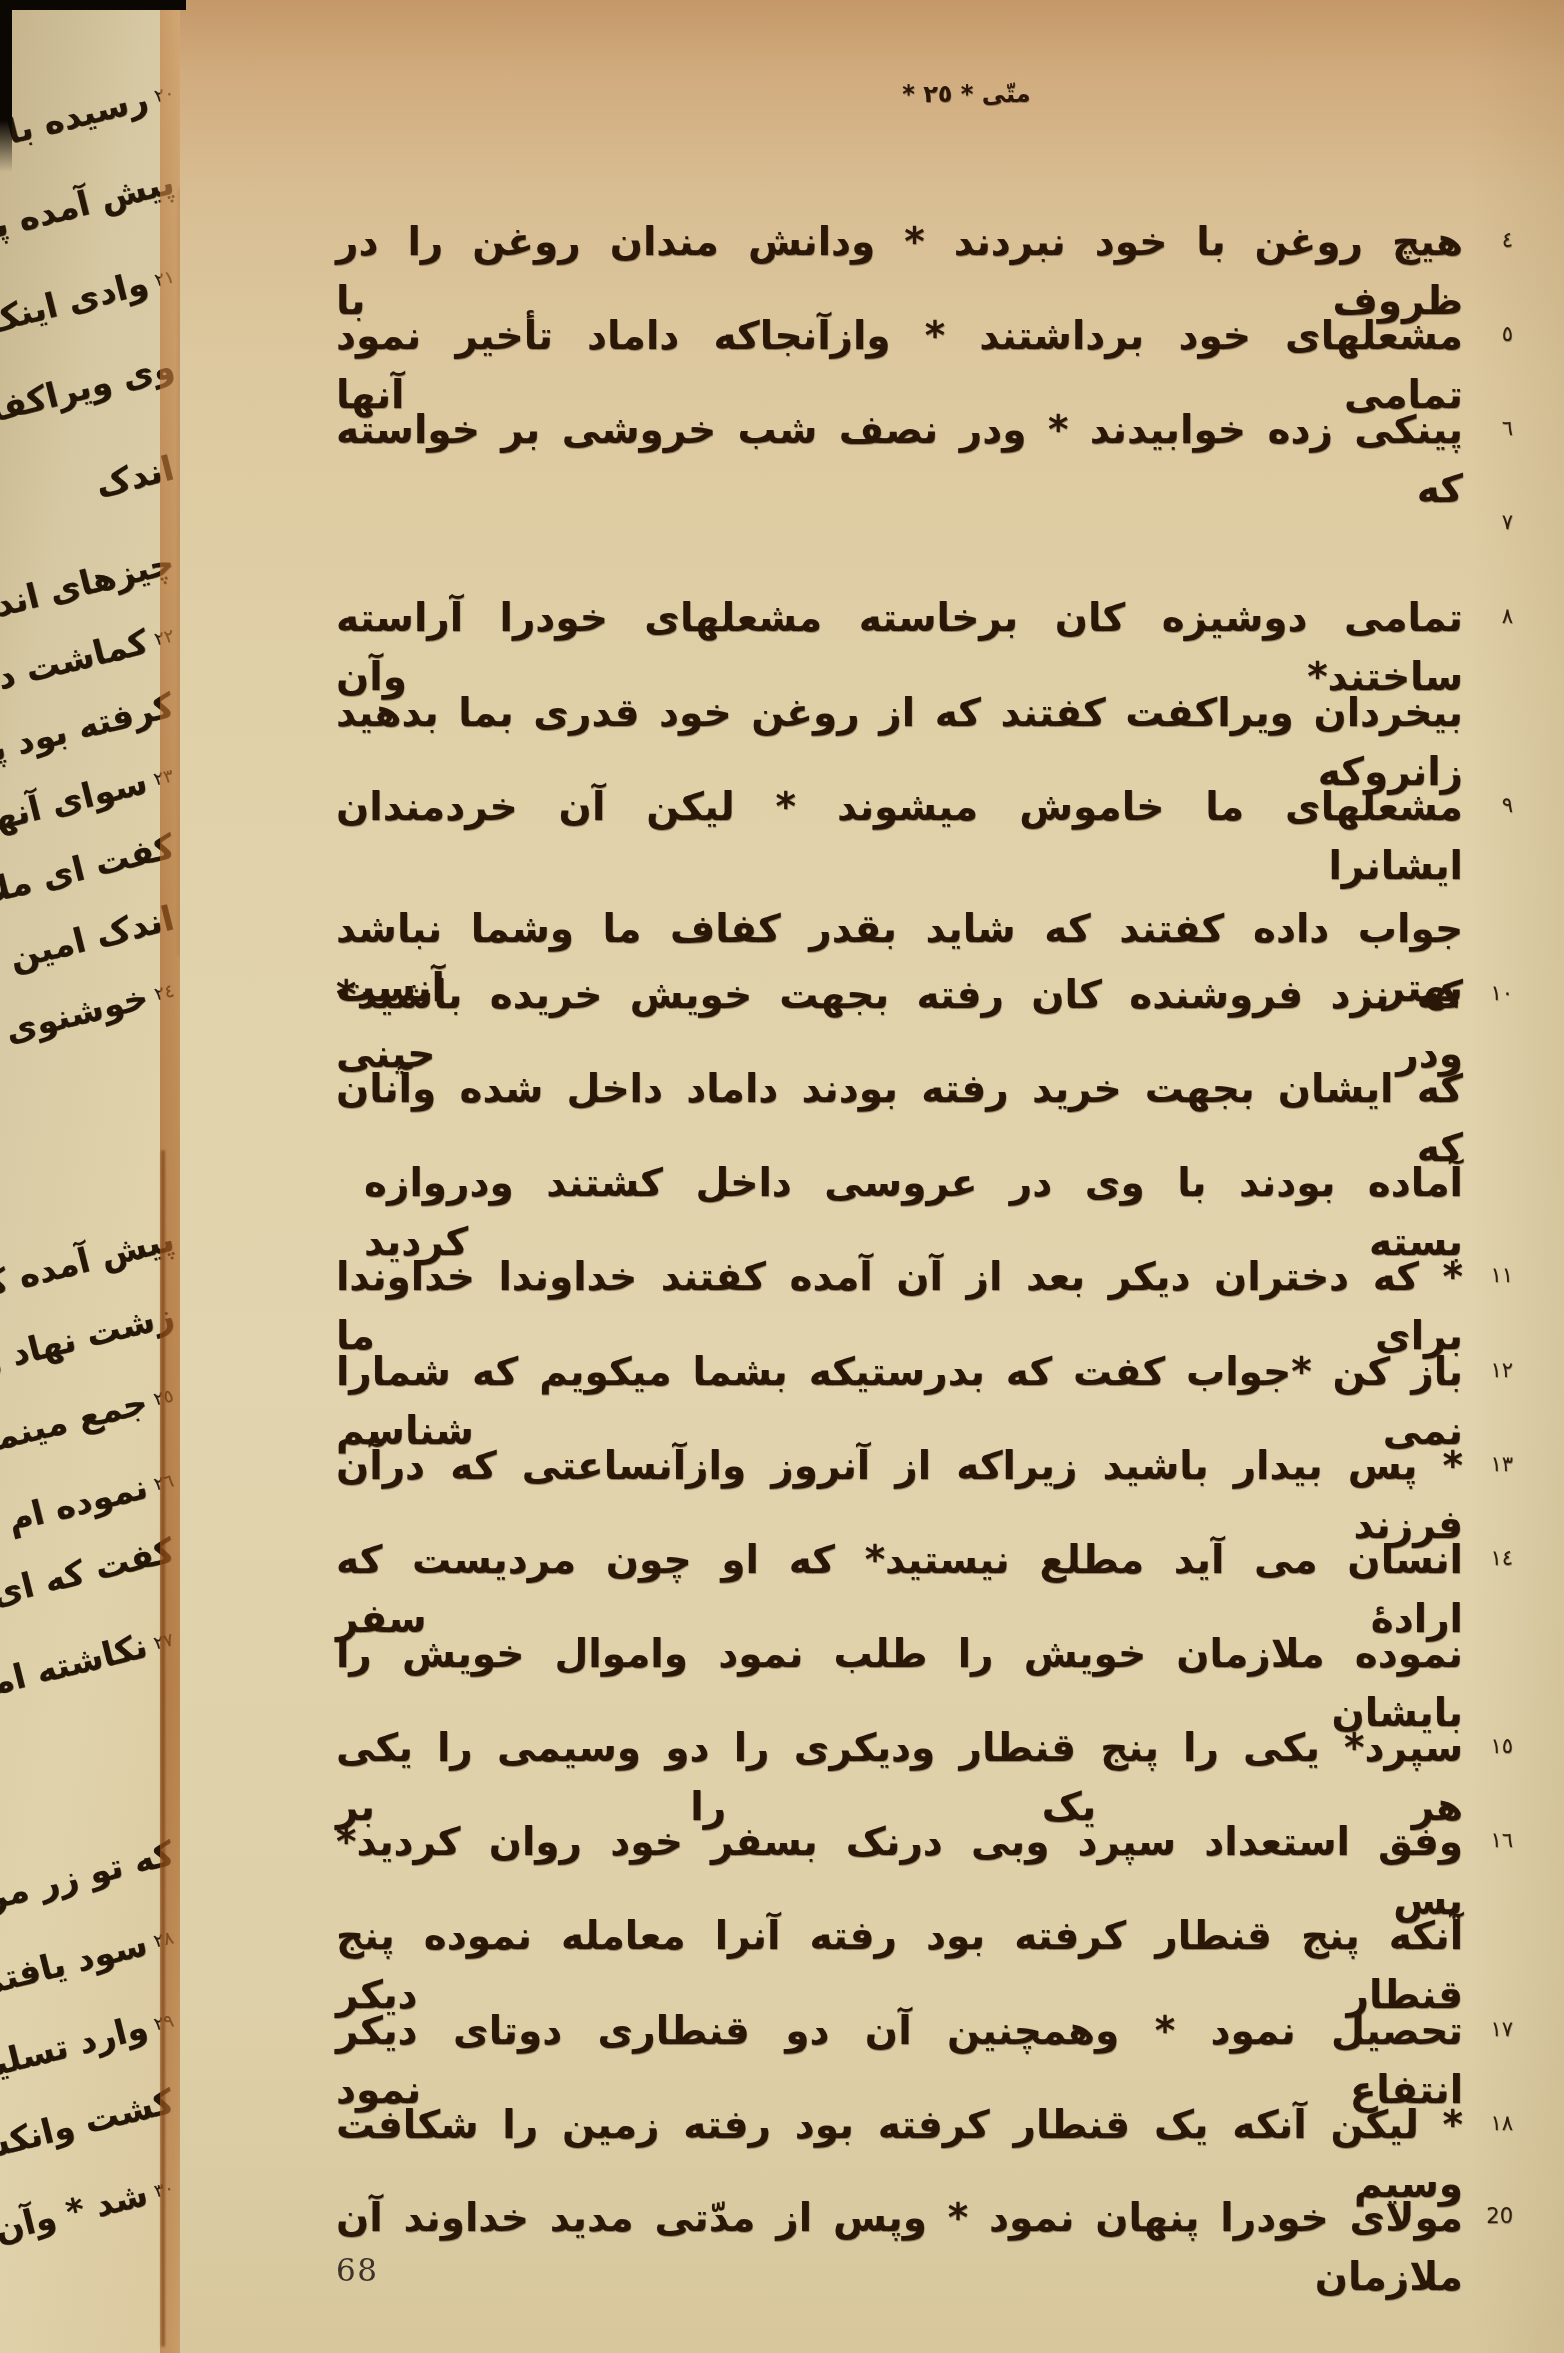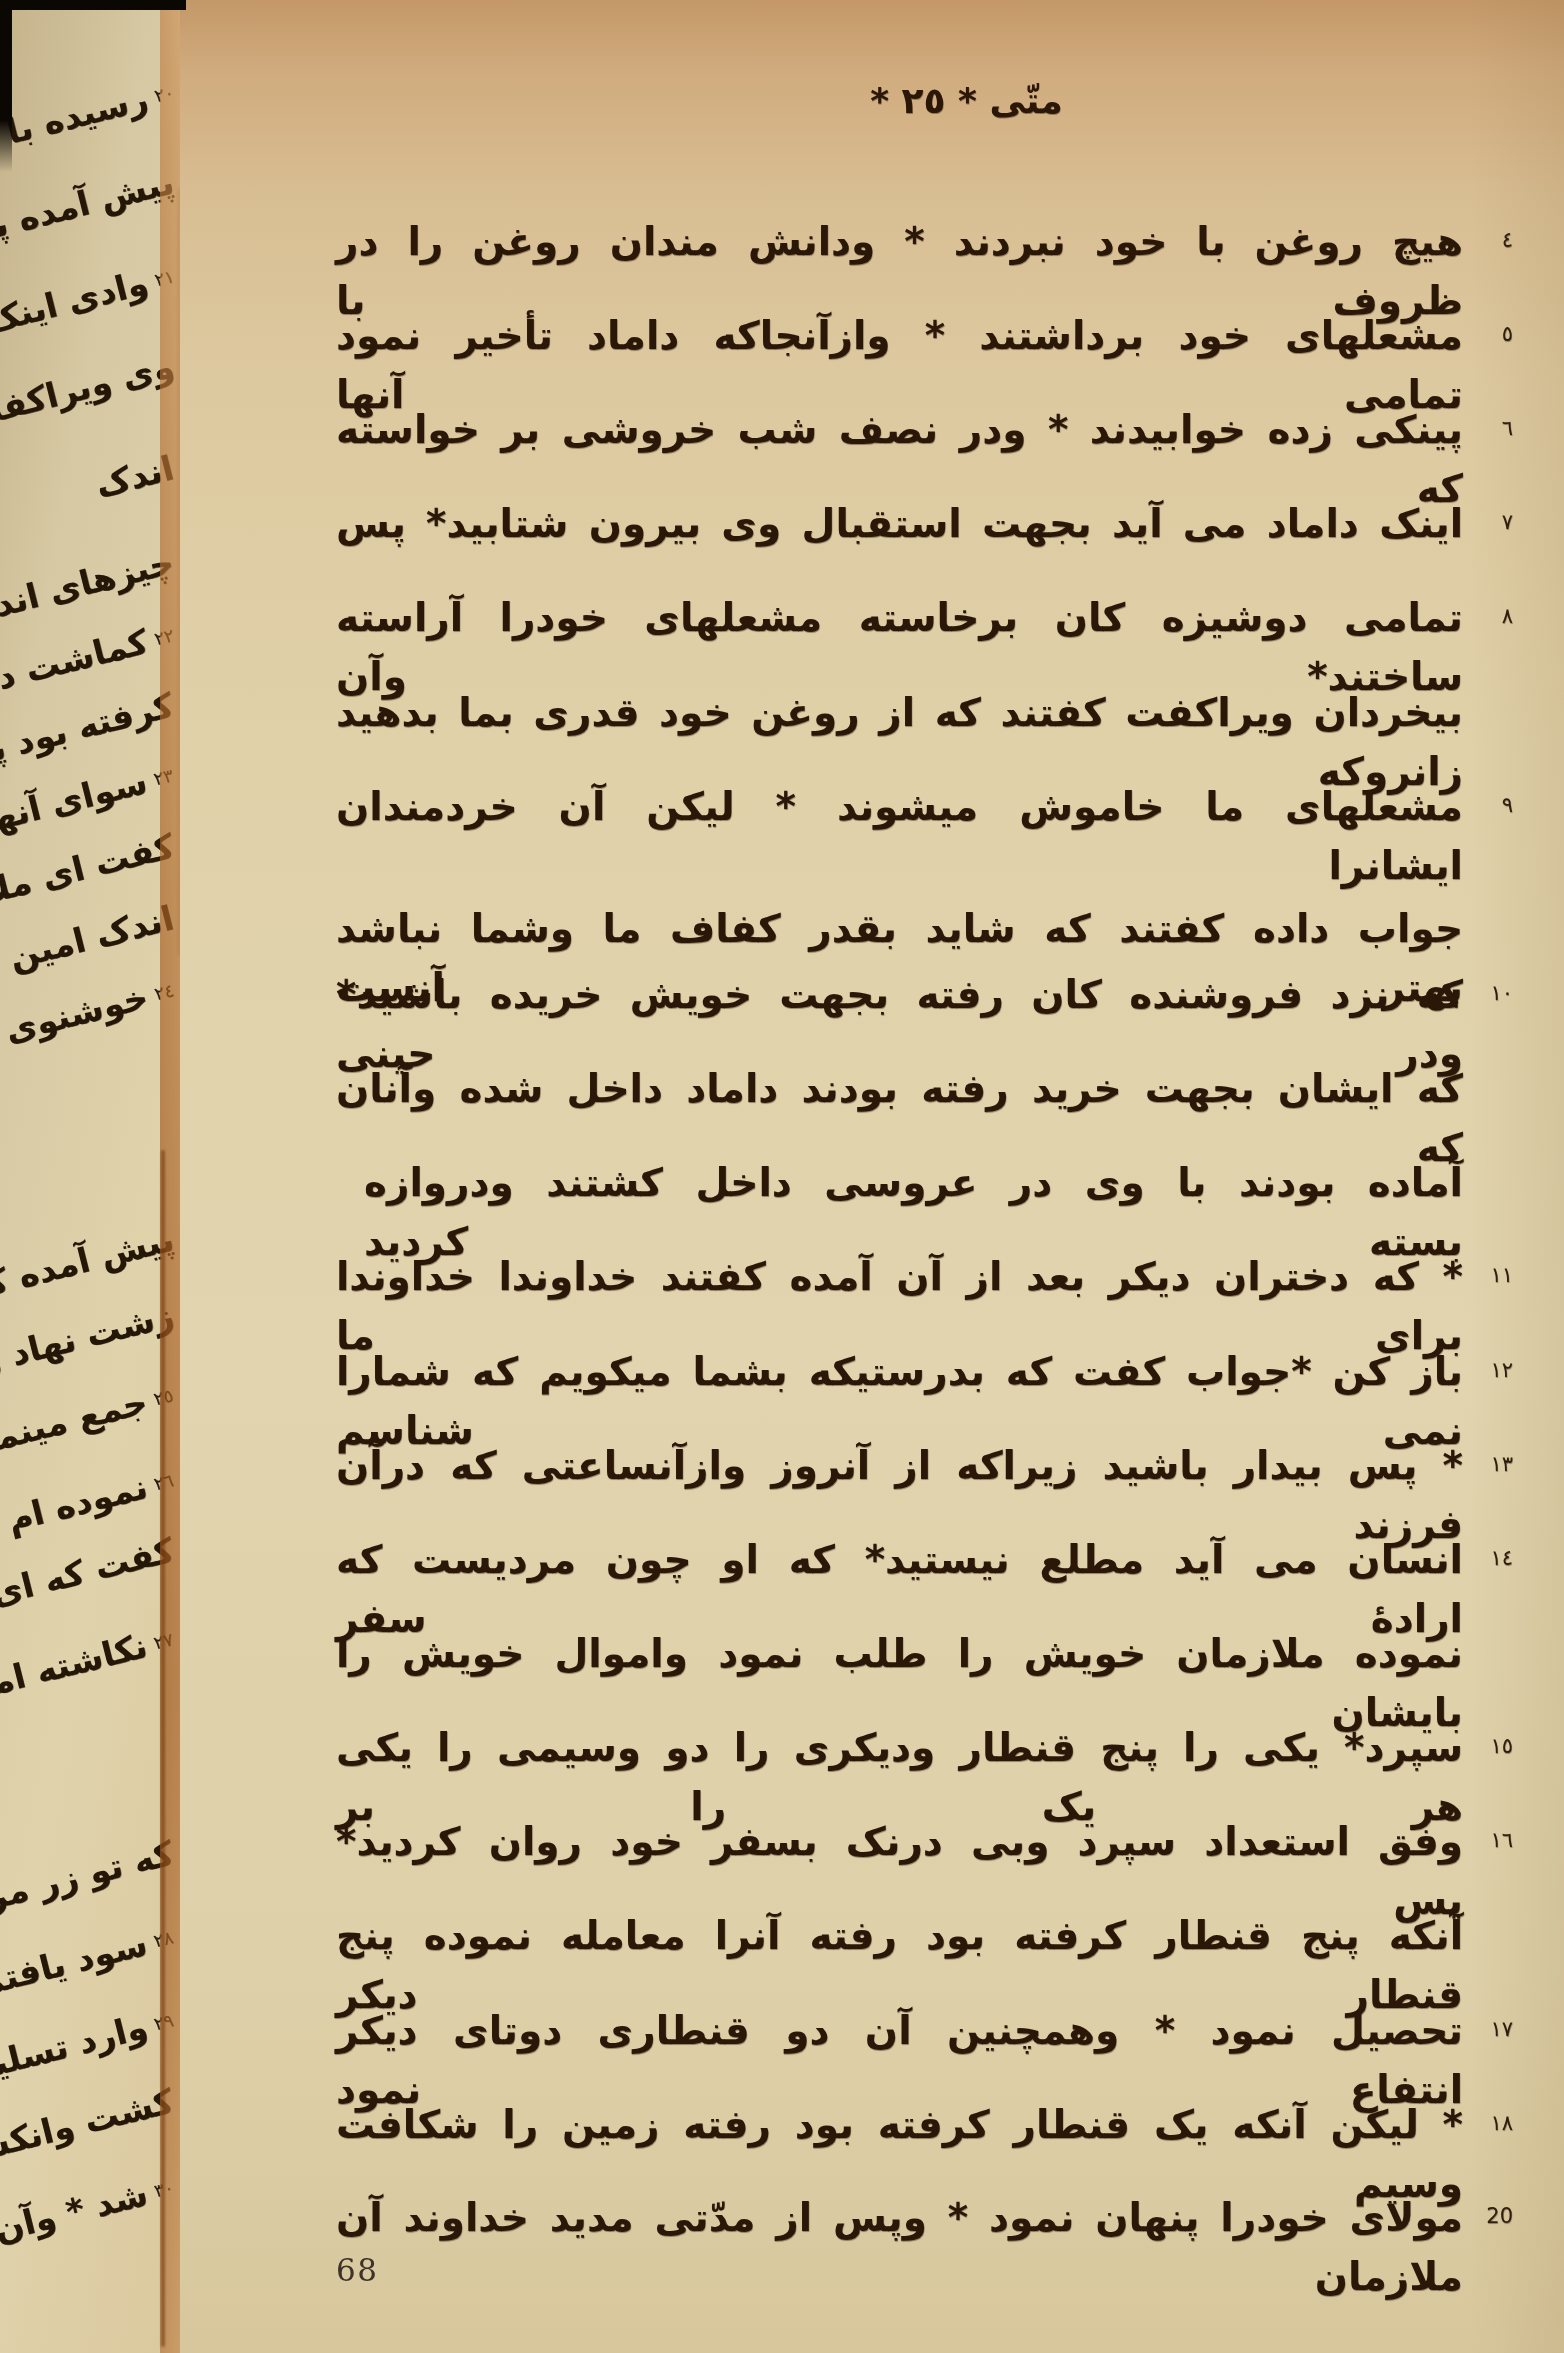--- a/index.html
+++ b/index.html
@@ -50,21 +50,21 @@
   
   .main-page{
     position:absolute;left:180px;top:0;width:1385px;height:2354px;
     background:
       linear-gradient(270deg,rgba(140,108,60,.14) 0%,rgba(140,108,60,0) 7%),
       linear-gradient(180deg,#c49869 0%,#d0ab7d 3%,#d8bd92 8%,#ddc9a0 16%,#e0d1a9 32%,#e1d4ae 58%,#ded0a8 84%,#d8c79d 100%);
   }
   .running-header{
     position:absolute;top:80px;left:156px;right:102px;height:78px;
     text-align:center;direction:rtl;
-    font-size:36px;font-weight:700;color:#2a1708;
+    font-size:24px;font-weight:700;color:#2a1708;
     transform:translateX(67px);
     text-shadow:0.5px 0.5px 0.6px rgba(42,23,8,.4);
   }
   .vline{
     position:absolute;left:156px;right:102px;height:86px;direction:rtl;
     color:#2a1708;font-weight:700;font-size:39px;line-height:1.5;
     text-shadow:0.5px 0.5px 0.7px rgba(42,23,8,.42);
   }
   .vtext{
     display:block;text-align:justify;text-align-last:justify;word-spacing:5.5px;
@@ -127,21 +127,20 @@
         <div class="vline" dir="rtl" style="top: 307px;">
           <span class="vnum">٥</span>
           <span class="vtext">مشعلهای خود برداشتند * وازآنجاکه داماد تأخیر نمود تمامی آنها</span>
         </div>
         <div class="vline" dir="rtl" style="top: 401px;">
           <span class="vnum">٦</span>
           <span class="vtext">پینکی زده خوابیدند * ودر نصف شب خروشی بر خواسته که</span>
         </div>
         <div class="vline" dir="rtl" style="top: 495px;">
           <span class="vnum">٧</span>
-          <span class="vtext">اینک داماد می آید بجهت استقبال وی بیرون شتابید* پس</span>
         </div>
         <div class="vline" dir="rtl" style="top: 589px;">
           <span class="vnum">٨</span>
           <span class="vtext">تمامی دوشیزه کان برخاسته مشعلهای خودرا آراسته ساختند* وآن</span>
         </div>
         <div class="vline" dir="rtl" style="top: 684px;">
           <span class="vtext">بیخردان ویراکفت کفتند که از روغن خود قدری بما بدهید زانروکه</span>
         </div>
         <div class="vline" dir="rtl" style="top: 778px;">
           <span class="vnum">٩</span>

